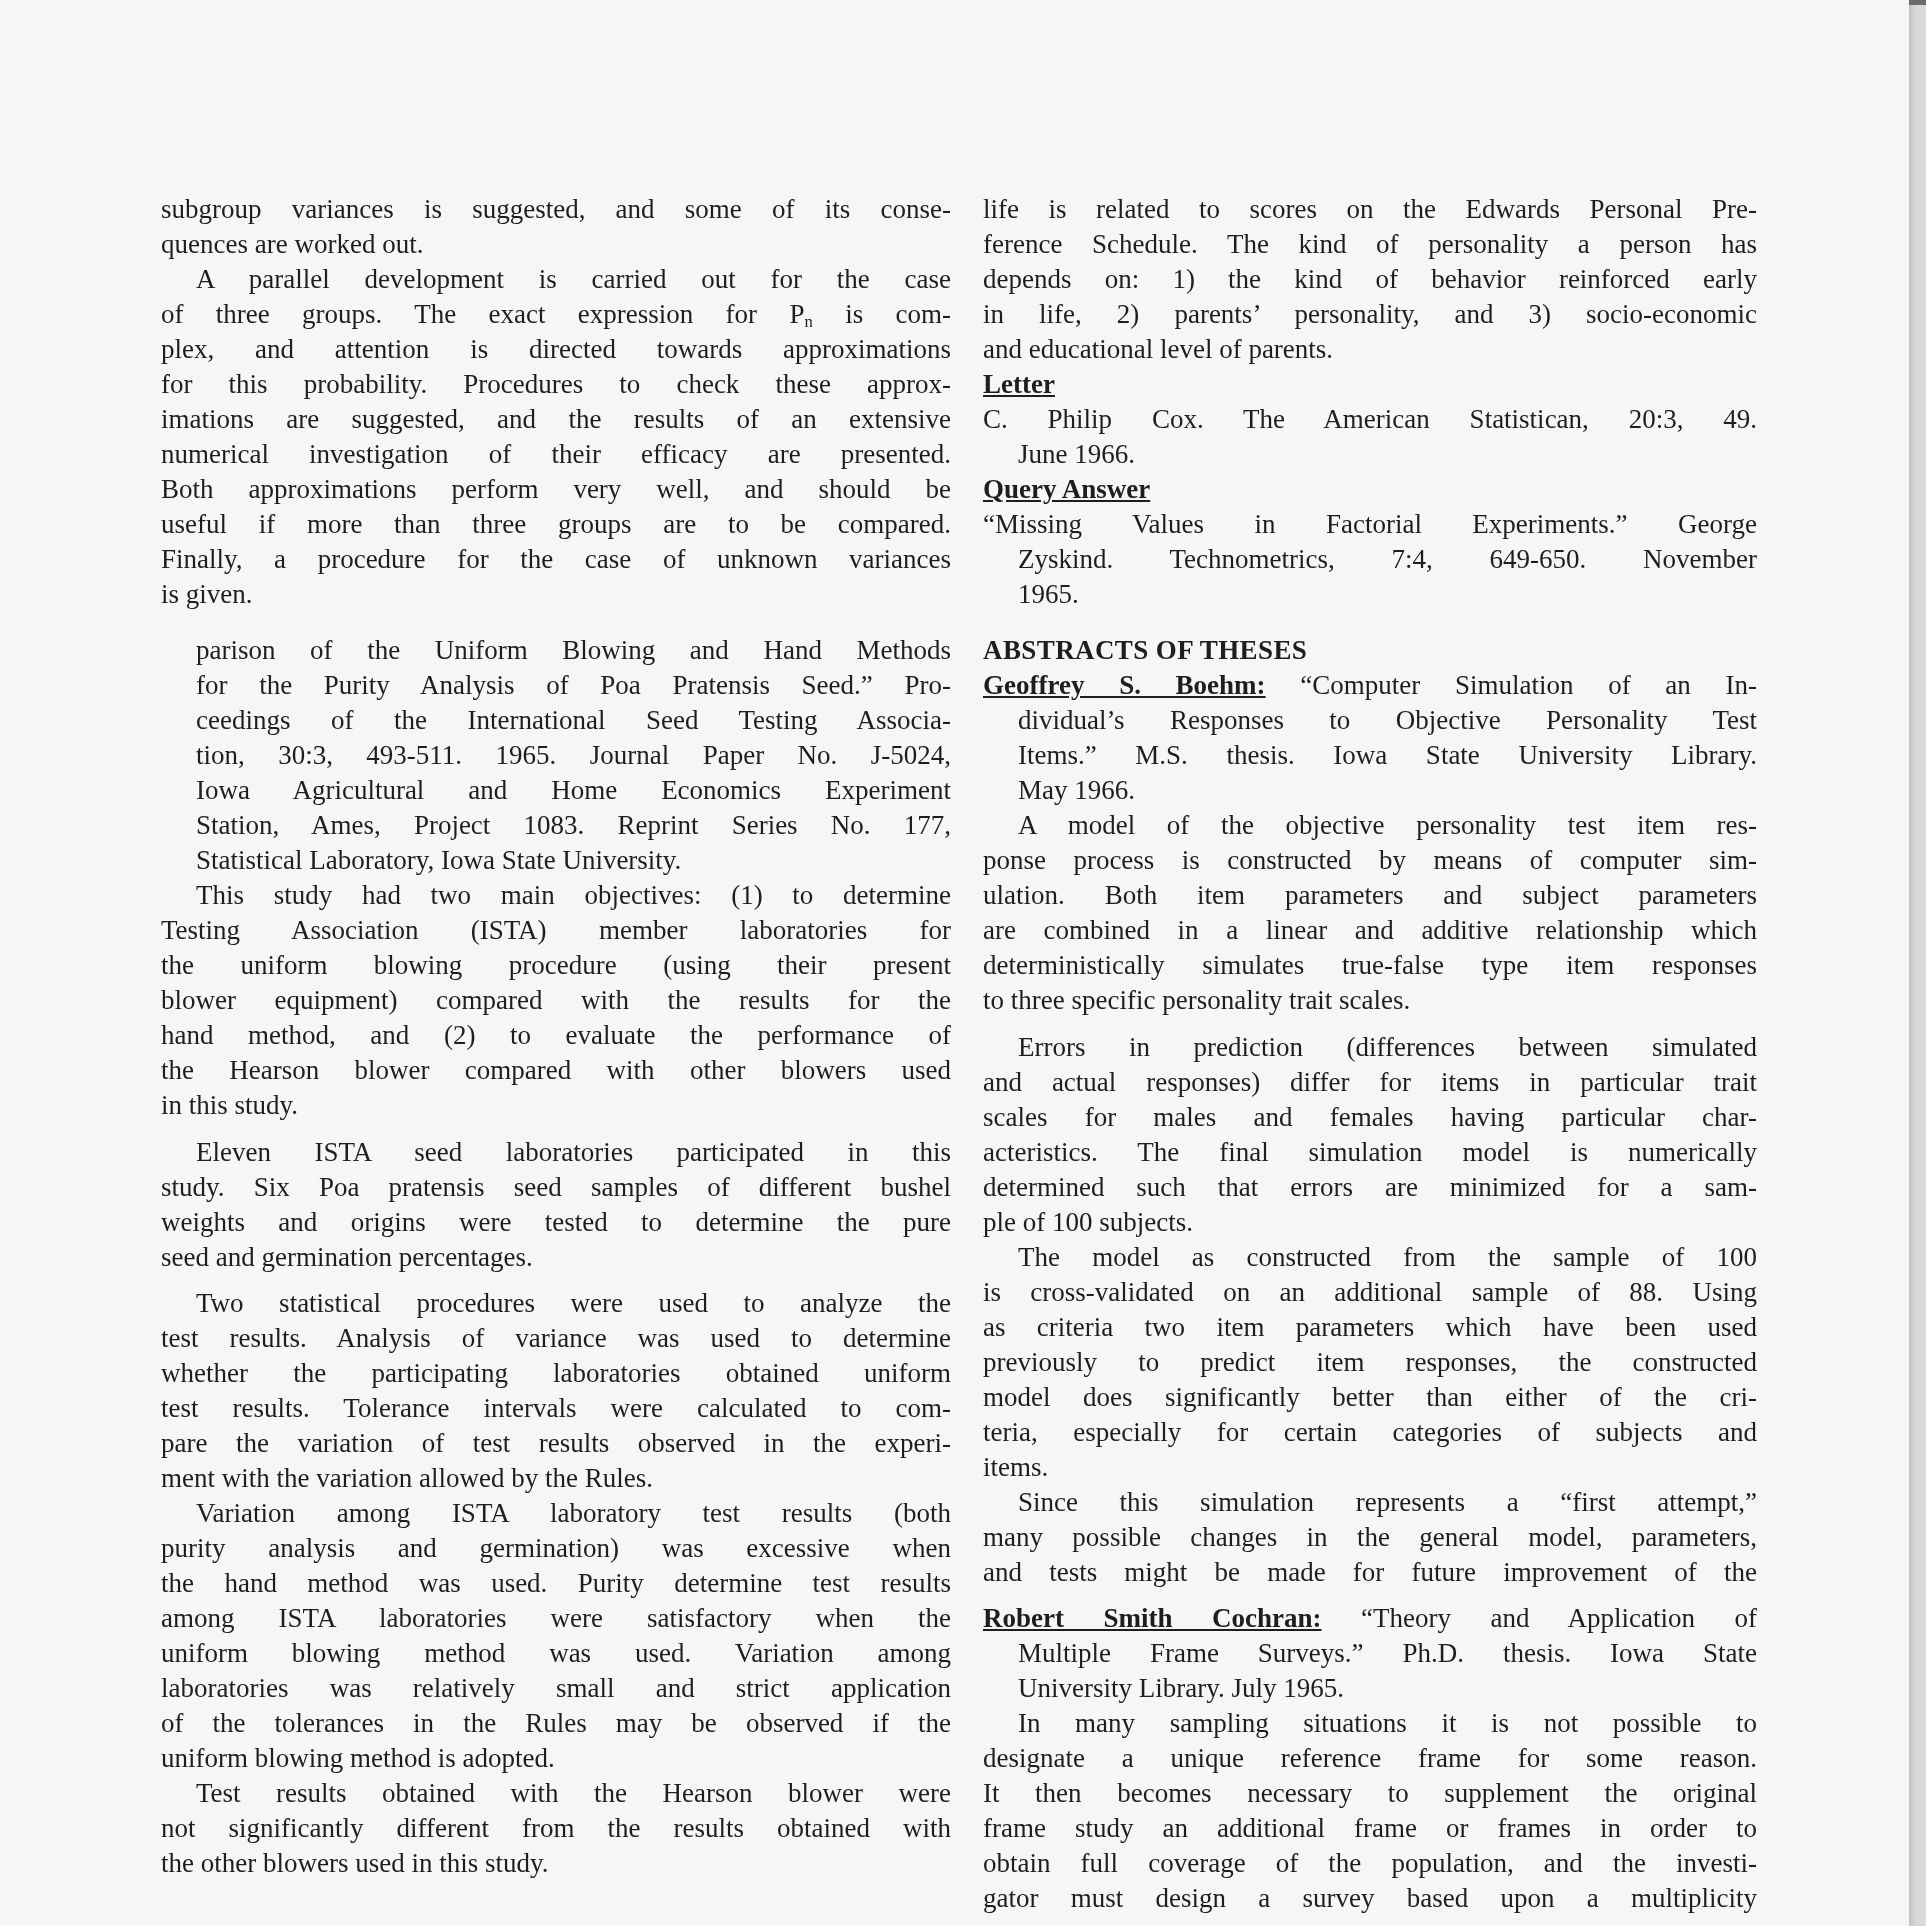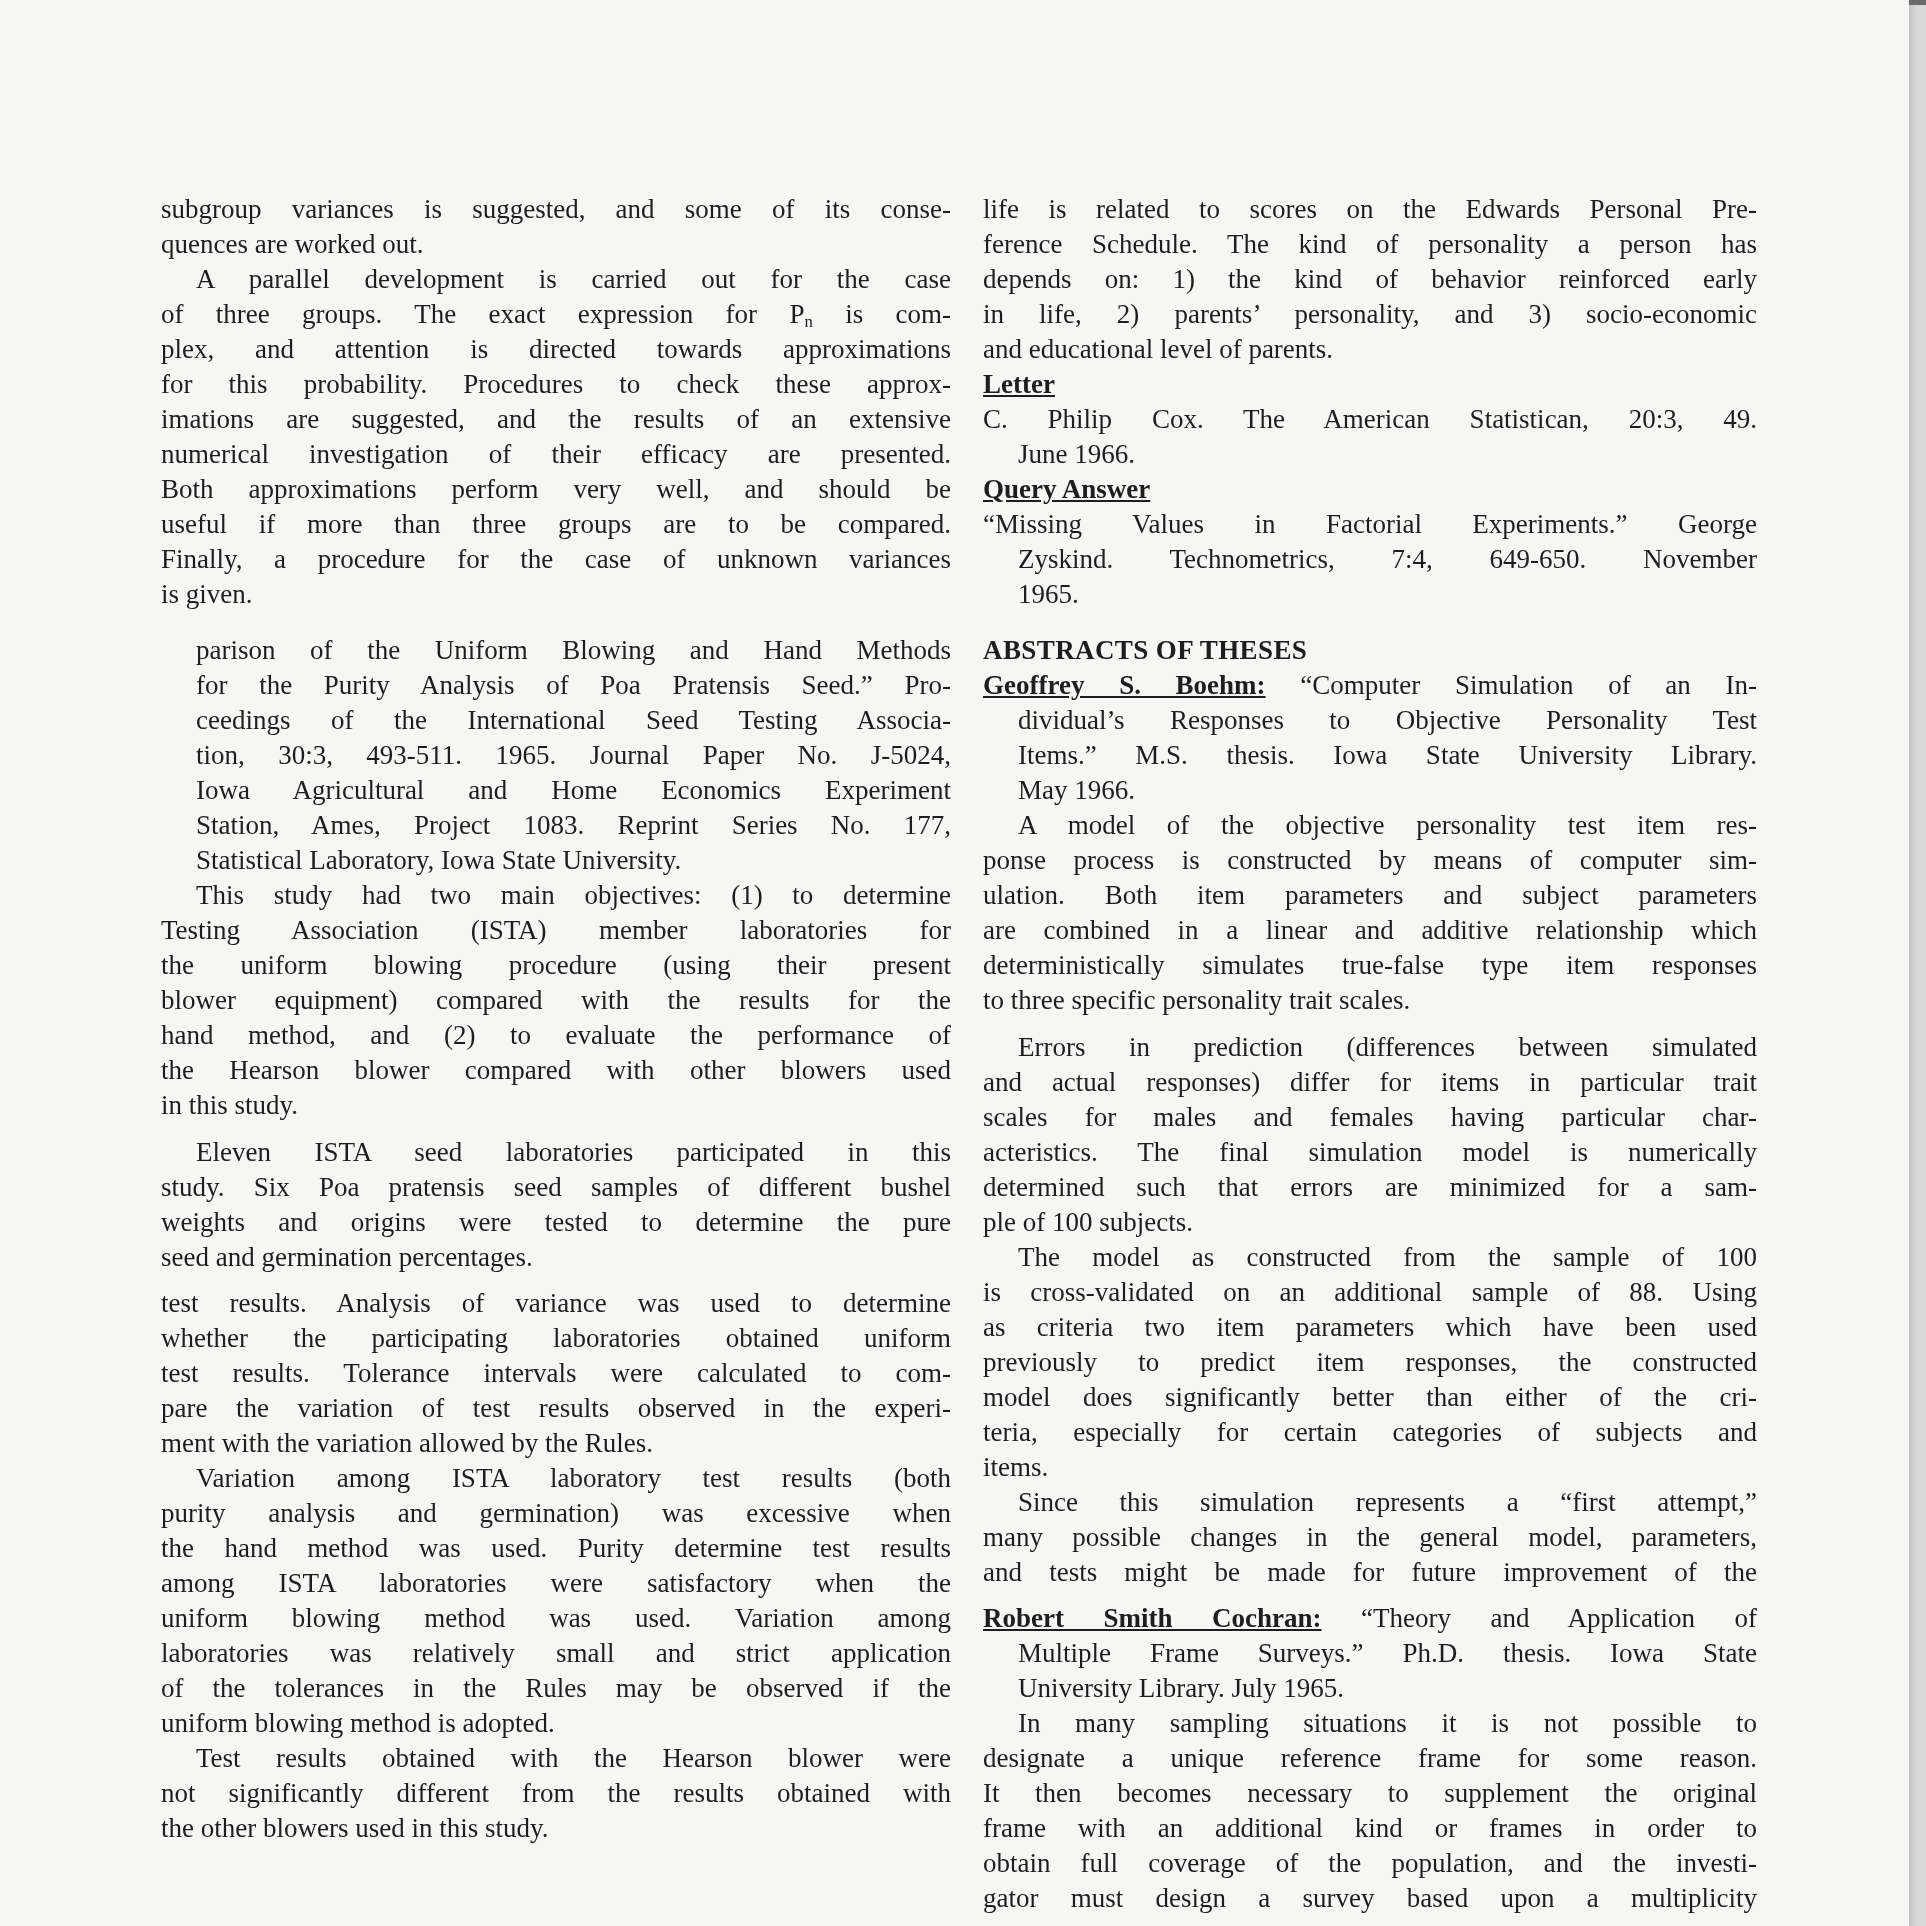--- a/index.html
+++ b/index.html
@@ -80,20 +80,21 @@
       <span class="ln">the Hearson blower compared with other blowers used</span>
       <span class="ln last">in this study.</span>
       <span class="gap2"></span>
 
       <span class="ln ind1">Eleven ISTA seed laboratories participated in this</span>
       <span class="ln">study. Six Poa pratensis seed samples of different bushel</span>
       <span class="ln">weights and origins were tested to determine the pure</span>
       <span class="ln last">seed and germination percentages.</span>
       <span class="gap2"></span>
 
+      <span class="ln ind1">Two statistical procedures were used to analyze the</span>
       <span class="ln">test results. Analysis of variance was used to determine</span>
       <span class="ln">whether the participating laboratories obtained uniform</span>
       <span class="ln">test results. Tolerance intervals were calculated to com-</span>
       <span class="ln">pare the variation of test results observed in the experi-</span>
       <span class="ln last">ment with the variation allowed by the Rules.</span>
 
       <span class="ln ind1">Variation among ISTA laboratory test results (both</span>
       <span class="ln">purity analysis and germination) was excessive when</span>
       <span class="ln">the hand method was used. Purity determine test results</span>
       <span class="ln">among ISTA laboratories were satisfactory when the</span>
@@ -173,21 +174,21 @@
     <span class="gap2"></span>
 
     <div>
       <span class="ln"><span class="b">Robert Smith Cochran:</span><span> “Theory and Application of</span></span>
       <span class="ln hang">Multiple Frame Surveys.” Ph.D. thesis. Iowa State</span>
       <span class="ln hang last">University Library. July 1965.</span>
 
       <span class="ln ind1">In many sampling situations it is not possible to</span>
       <span class="ln">designate a unique reference frame for some reason.</span>
       <span class="ln">It then becomes necessary to supplement the original</span>
-      <span class="ln">frame with an additional kind or frames in order to</span>
+      <span class="ln">frame study an additional frame or frames in order to</span>
       <span class="ln">obtain full coverage of the population, and the investi-</span>
       <span class="ln">gator must design a survey based upon a multiplicity</span>
 
     </div>
   </div>
 
 </div>
 
 <div class="top-strip"></div>
 

